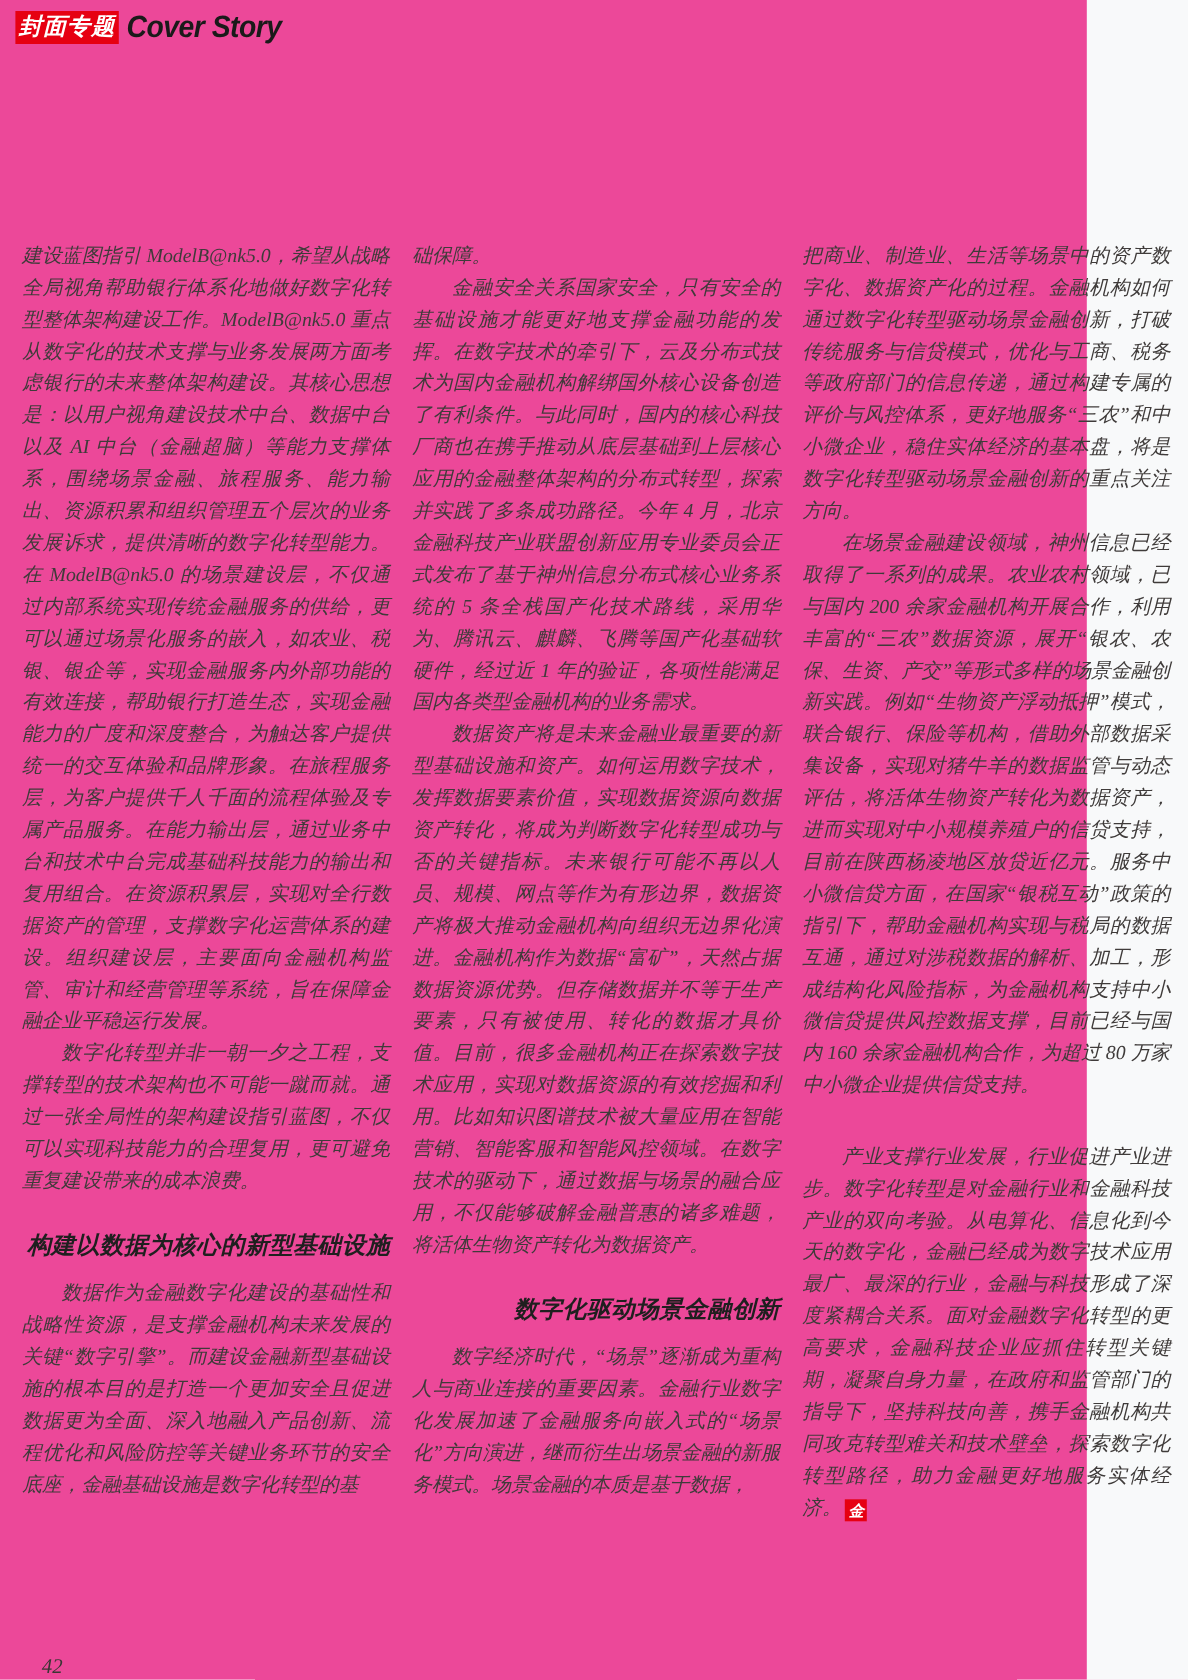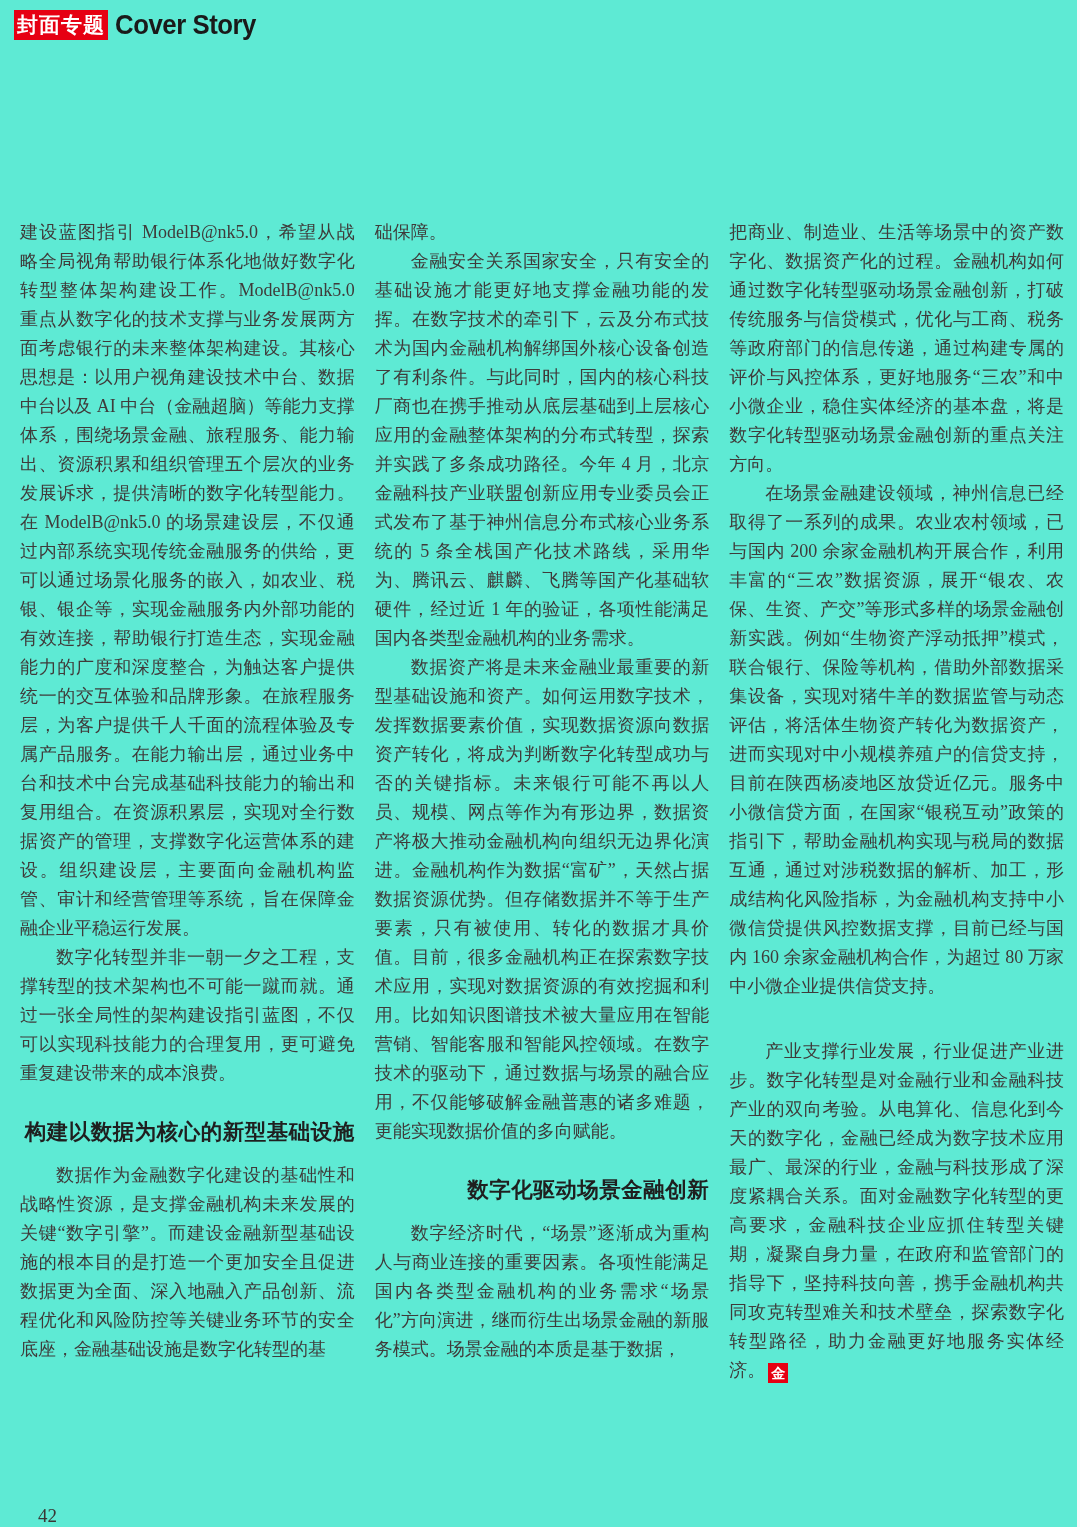--- a/index.html
+++ b/index.html
@@ -5,22 +5,23 @@
   * { margin: 0; padding: 0; box-sizing: border-box; }
   html, body {
     width: 1080px; height: 1527px;
     background: #f8f9fa;
     font-family: "Liberation Serif", "DejaVu Serif", serif;
     color: #3f3b3a;
     overflow: hidden;
   }
   .page {
     position: relative;
-    width: 1077px; height: 1527px;
-    background: #5eead4;
+    width: 988px; height: 1527px;
+    background: #ec4899;
+    font-style: italic;
   }
 
   
   .header {
     position: absolute;
     left: 14px; top: 9px;
     display: flex;
     align-items: center;
     gap: 7px;
   }
@@ -113,23 +114,23 @@
     <div class="col">
       <p>建设蓝图指引 ModelB@nk5.0，希望从战略全局视角帮助银行体系化地做好数字化转型整体架构建设工作。ModelB@nk5.0 重点从数字化的技术支撑与业务发展两方面考虑银行的未来整体架构建设。其核心思想是：以用户视角建设技术中台、数据中台以及 AI 中台（金融超脑）等能力支撑体系，围绕场景金融、旅程服务、能力输出、资源积累和组织管理五个层次的业务发展诉求，提供清晰的数字化转型能力。在 ModelB@nk5.0 的场景建设层，不仅通过内部系统实现传统金融服务的供给，更可以通过场景化服务的嵌入，如农业、税银、银企等，实现金融服务内外部功能的有效连接，帮助银行打造生态，实现金融能力的广度和深度整合，为触达客户提供统一的交互体验和品牌形象。在旅程服务层，为客户提供千人千面的流程体验及专属产品服务。在能力输出层，通过业务中台和技术中台完成基础科技能力的输出和复用组合。在资源积累层，实现对全行数据资产的管理，支撑数字化运营体系的建设。组织建设层，主要面向金融机构监管、审计和经营管理等系统，旨在保障金融企业平稳运行发展。</p>
       <p class="indent">数字化转型并非一朝一夕之工程，支撑转型的技术架构也不可能一蹴而就。通过一张全局性的架构建设指引蓝图，不仅可以实现科技能力的合理复用，更可避免重复建设带来的成本浪费。</p>
       <h2 class="section-heading">构建以数据为核心的新型基础设施</h2>
       <p class="indent">数据作为金融数字化建设的基础性和战略性资源，是支撑金融机构未来发展的关键“数字引擎”。而建设金融新型基础设施的根本目的是打造一个更加安全且促进数据更为全面、深入地融入产品创新、流程优化和风险防控等关键业务环节的安全底座，金融基础设施是数字化转型的基</p>
     </div>
 
     <div class="col">
       <p>础保障。</p>
       <p class="indent">金融安全关系国家安全，只有安全的基础设施才能更好地支撑金融功能的发挥。在数字技术的牵引下，云及分布式技术为国内金融机构解绑国外核心设备创造了有利条件。与此同时，国内的核心科技厂商也在携手推动从底层基础到上层核心应用的金融整体架构的分布式转型，探索并实践了多条成功路径。今年 4 月，北京金融科技产业联盟创新应用专业委员会正式发布了基于神州信息分布式核心业务系统的 5 条全栈国产化技术路线，采用华为、腾讯云、麒麟、飞腾等国产化基础软硬件，经过近 1 年的验证，各项性能满足国内各类型金融机构的业务需求。</p>
-      <p class="indent">数据资产将是未来金融业最重要的新型基础设施和资产。如何运用数字技术，发挥数据要素价值，实现数据资源向数据资产转化，将成为判断数字化转型成功与否的关键指标。未来银行可能不再以人员、规模、网点等作为有形边界，数据资产将极大推动金融机构向组织无边界化演进。金融机构作为数据“富矿”，天然占据数据资源优势。但存储数据并不等于生产要素，只有被使用、转化的数据才具价值。目前，很多金融机构正在探索数字技术应用，实现对数据资源的有效挖掘和利用。比如知识图谱技术被大量应用在智能营销、智能客服和智能风控领域。在数字技术的驱动下，通过数据与场景的融合应用，不仅能够破解金融普惠的诸多难题，更能实现数据价值的多向赋能。</p>
+      <p class="indent">数据资产将是未来金融业最重要的新型基础设施和资产。如何运用数字技术，发挥数据要素价值，实现数据资源向数据资产转化，将成为判断数字化转型成功与否的关键指标。未来银行可能不再以人员、规模、网点等作为有形边界，数据资产将极大推动金融机构向组织无边界化演进。金融机构作为数据“富矿”，天然占据数据资源优势。但存储数据并不等于生产要素，只有被使用、转化的数据才具价值。目前，很多金融机构正在探索数字技术应用，实现对数据资源的有效挖掘和利用。比如知识图谱技术被大量应用在智能营销、智能客服和智能风控领域。在数字技术的驱动下，通过数据与场景的融合应用，不仅能够破解金融普惠的诸多难题，将活体生物资产转化为数据资产。</p>
       <h2 class="section-heading">数字化驱动场景金融创新</h2>
-      <p class="indent">数字经济时代，“场景”逐渐成为重构人与商业连接的重要因素。各项性能满足国内各类型金融机构的业务需求“场景化”方向演进，继而衍生出场景金融的新服务模式。场景金融的本质是基于数据，</p>
+      <p class="indent">数字经济时代，“场景”逐渐成为重构人与商业连接的重要因素。金融行业数字化发展加速了金融服务向嵌入式的“场景化”方向演进，继而衍生出场景金融的新服务模式。场景金融的本质是基于数据，</p>
     </div>
 
     <div class="col">
       <p>把商业、制造业、生活等场景中的资产数字化、数据资产化的过程。金融机构如何通过数字化转型驱动场景金融创新，打破传统服务与信贷模式，优化与工商、税务等政府部门的信息传递，通过构建专属的评价与风控体系，更好地服务“三农”和中小微企业，稳住实体经济的基本盘，将是数字化转型驱动场景金融创新的重点关注方向。</p>
       <p class="indent">在场景金融建设领域，神州信息已经取得了一系列的成果。农业农村领域，已与国内 200 余家金融机构开展合作，利用丰富的“三农”数据资源，展开“银农、农保、生资、产交”等形式多样的场景金融创新实践。例如“生物资产浮动抵押”模式，联合银行、保险等机构，借助外部数据采集设备，实现对猪牛羊的数据监管与动态评估，将活体生物资产转化为数据资产，进而实现对中小规模养殖户的信贷支持，目前在陕西杨凌地区放贷近亿元。服务中小微信贷方面，在国家“银税互动”政策的指引下，帮助金融机构实现与税局的数据互通，通过对涉税数据的解析、加工，形成结构化风险指标，为金融机构支持中小微信贷提供风控数据支撑，目前已经与国内 160 余家金融机构合作，为超过 80 万家中小微企业提供信贷支持。</p>
       <p class="indent para-gap"><span>产业支撑行业发展，行业促进产业进步。数字化转型是对金融行业和金融科技产业的双向考验。从电算化、信息化到今天的数字化，金融已经成为数字技术应用最广、最深的行业，金融与科技形成了深度紧耦合关系。面对金融数字化转型的更高要求，金融科技企业应抓住转型关键期，凝聚自身力量，在政府和监管部门的指导下，坚持科技向善，携手金融机构共同攻克转型难关和技术壁垒，探索数字化转型路径，助力金融更好地服务实体经济。</span><span class="endmark">金</span></p>
     </div>
 
   </div>
 

